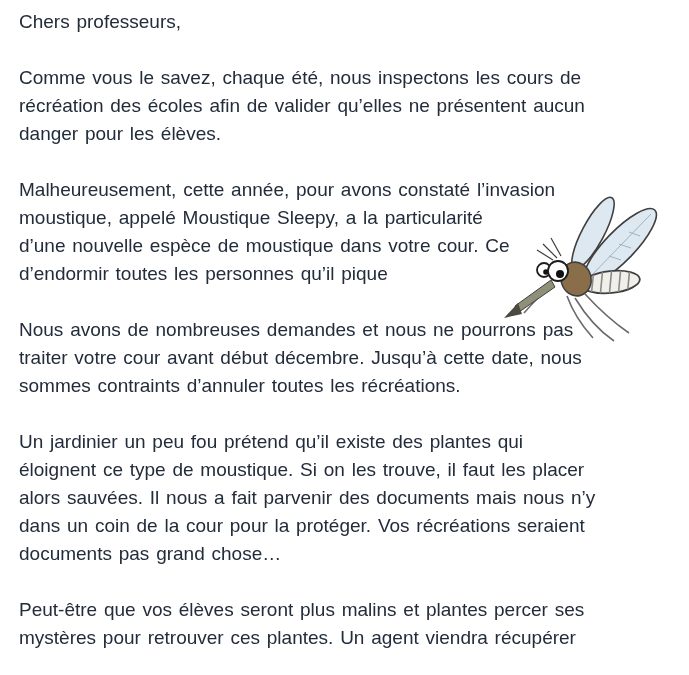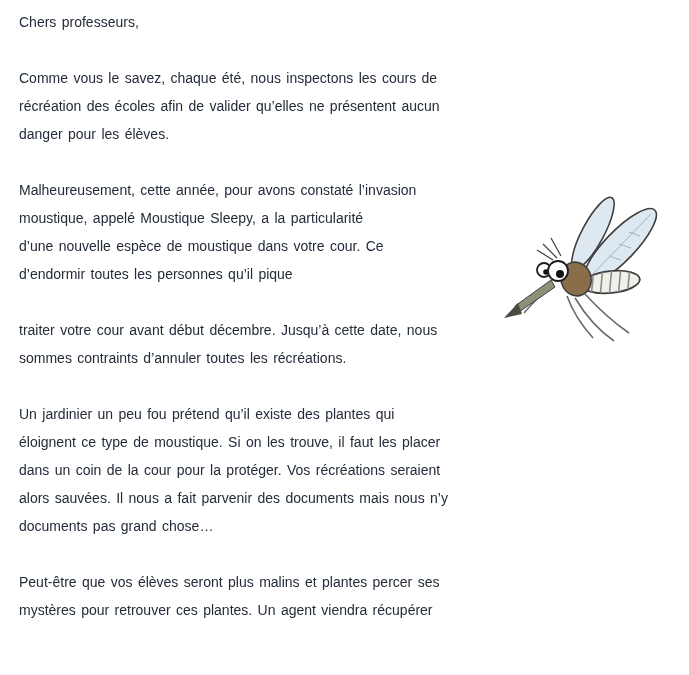--- a/index.html
+++ b/index.html
@@ -17,21 +17,21 @@
   html, body {
     width: 689px; height: 675px;
     overflow: hidden;
     background: var(--page-bg);
   }
   .page {
     position: relative;
     width: 665px; height: 675px;
     padding: 8px 20px 0 19px;
     font-family: "Liberation Sans", sans-serif;
-    font-size: 14px;
+    font-size: 19px;
     color: var(--text);
     background: var(--page-bg);
   }
   .line {
     height: 28px;
     line-height: 28px;
     white-space: nowrap;
     word-spacing: 1.5px;
   }
   .blank { height: 28px; }
@@ -70,30 +70,31 @@
 
   <div>
     <div class="line">Malheureusement, cette année, pour avons constaté l’invasion</div>
     <div class="line">moustique, appelé Moustique Sleepy, a la particularité</div>
     <div class="line">d’une nouvelle espèce de moustique dans votre cour. Ce</div>
     <div class="line">d’endormir toutes les personnes qu’il pique</div>
   </div>
   <div class="blank"></div>
 
   <div>
+    <div class="line">Nous avons de nombreuses demandes et nous ne pourrons pas</div>
     <div class="line">traiter votre cour avant début décembre. Jusqu’à cette date, nous</div>
     <div class="line">sommes contraints d’annuler toutes les récréations.</div>
   </div>
   <div class="blank"></div>
 
   <div>
     <div class="line">Un jardinier un peu fou prétend qu’il existe des plantes qui</div>
     <div class="line">éloignent ce type de moustique. Si on les trouve, il faut les placer</div>
+    <div class="line">alors sauvées. Il nous a fait parvenir des documents mais nous n’y</div>
     <div class="line">dans un coin de la cour pour la protéger. Vos récréations seraient</div>
-    <div class="line">alors sauvées. Il nous a fait parvenir des documents mais nous n’y</div>
     <div class="line">documents pas grand chose…</div>
   </div>
   <div class="blank"></div>
 
   <div>
     <div class="line">Peut-être que vos élèves seront plus malins et plantes percer ses</div>
     <div class="line">mystères pour retrouver ces plantes. Un agent viendra récupérer</div>
   </div>
 
   <div class="illustration">

